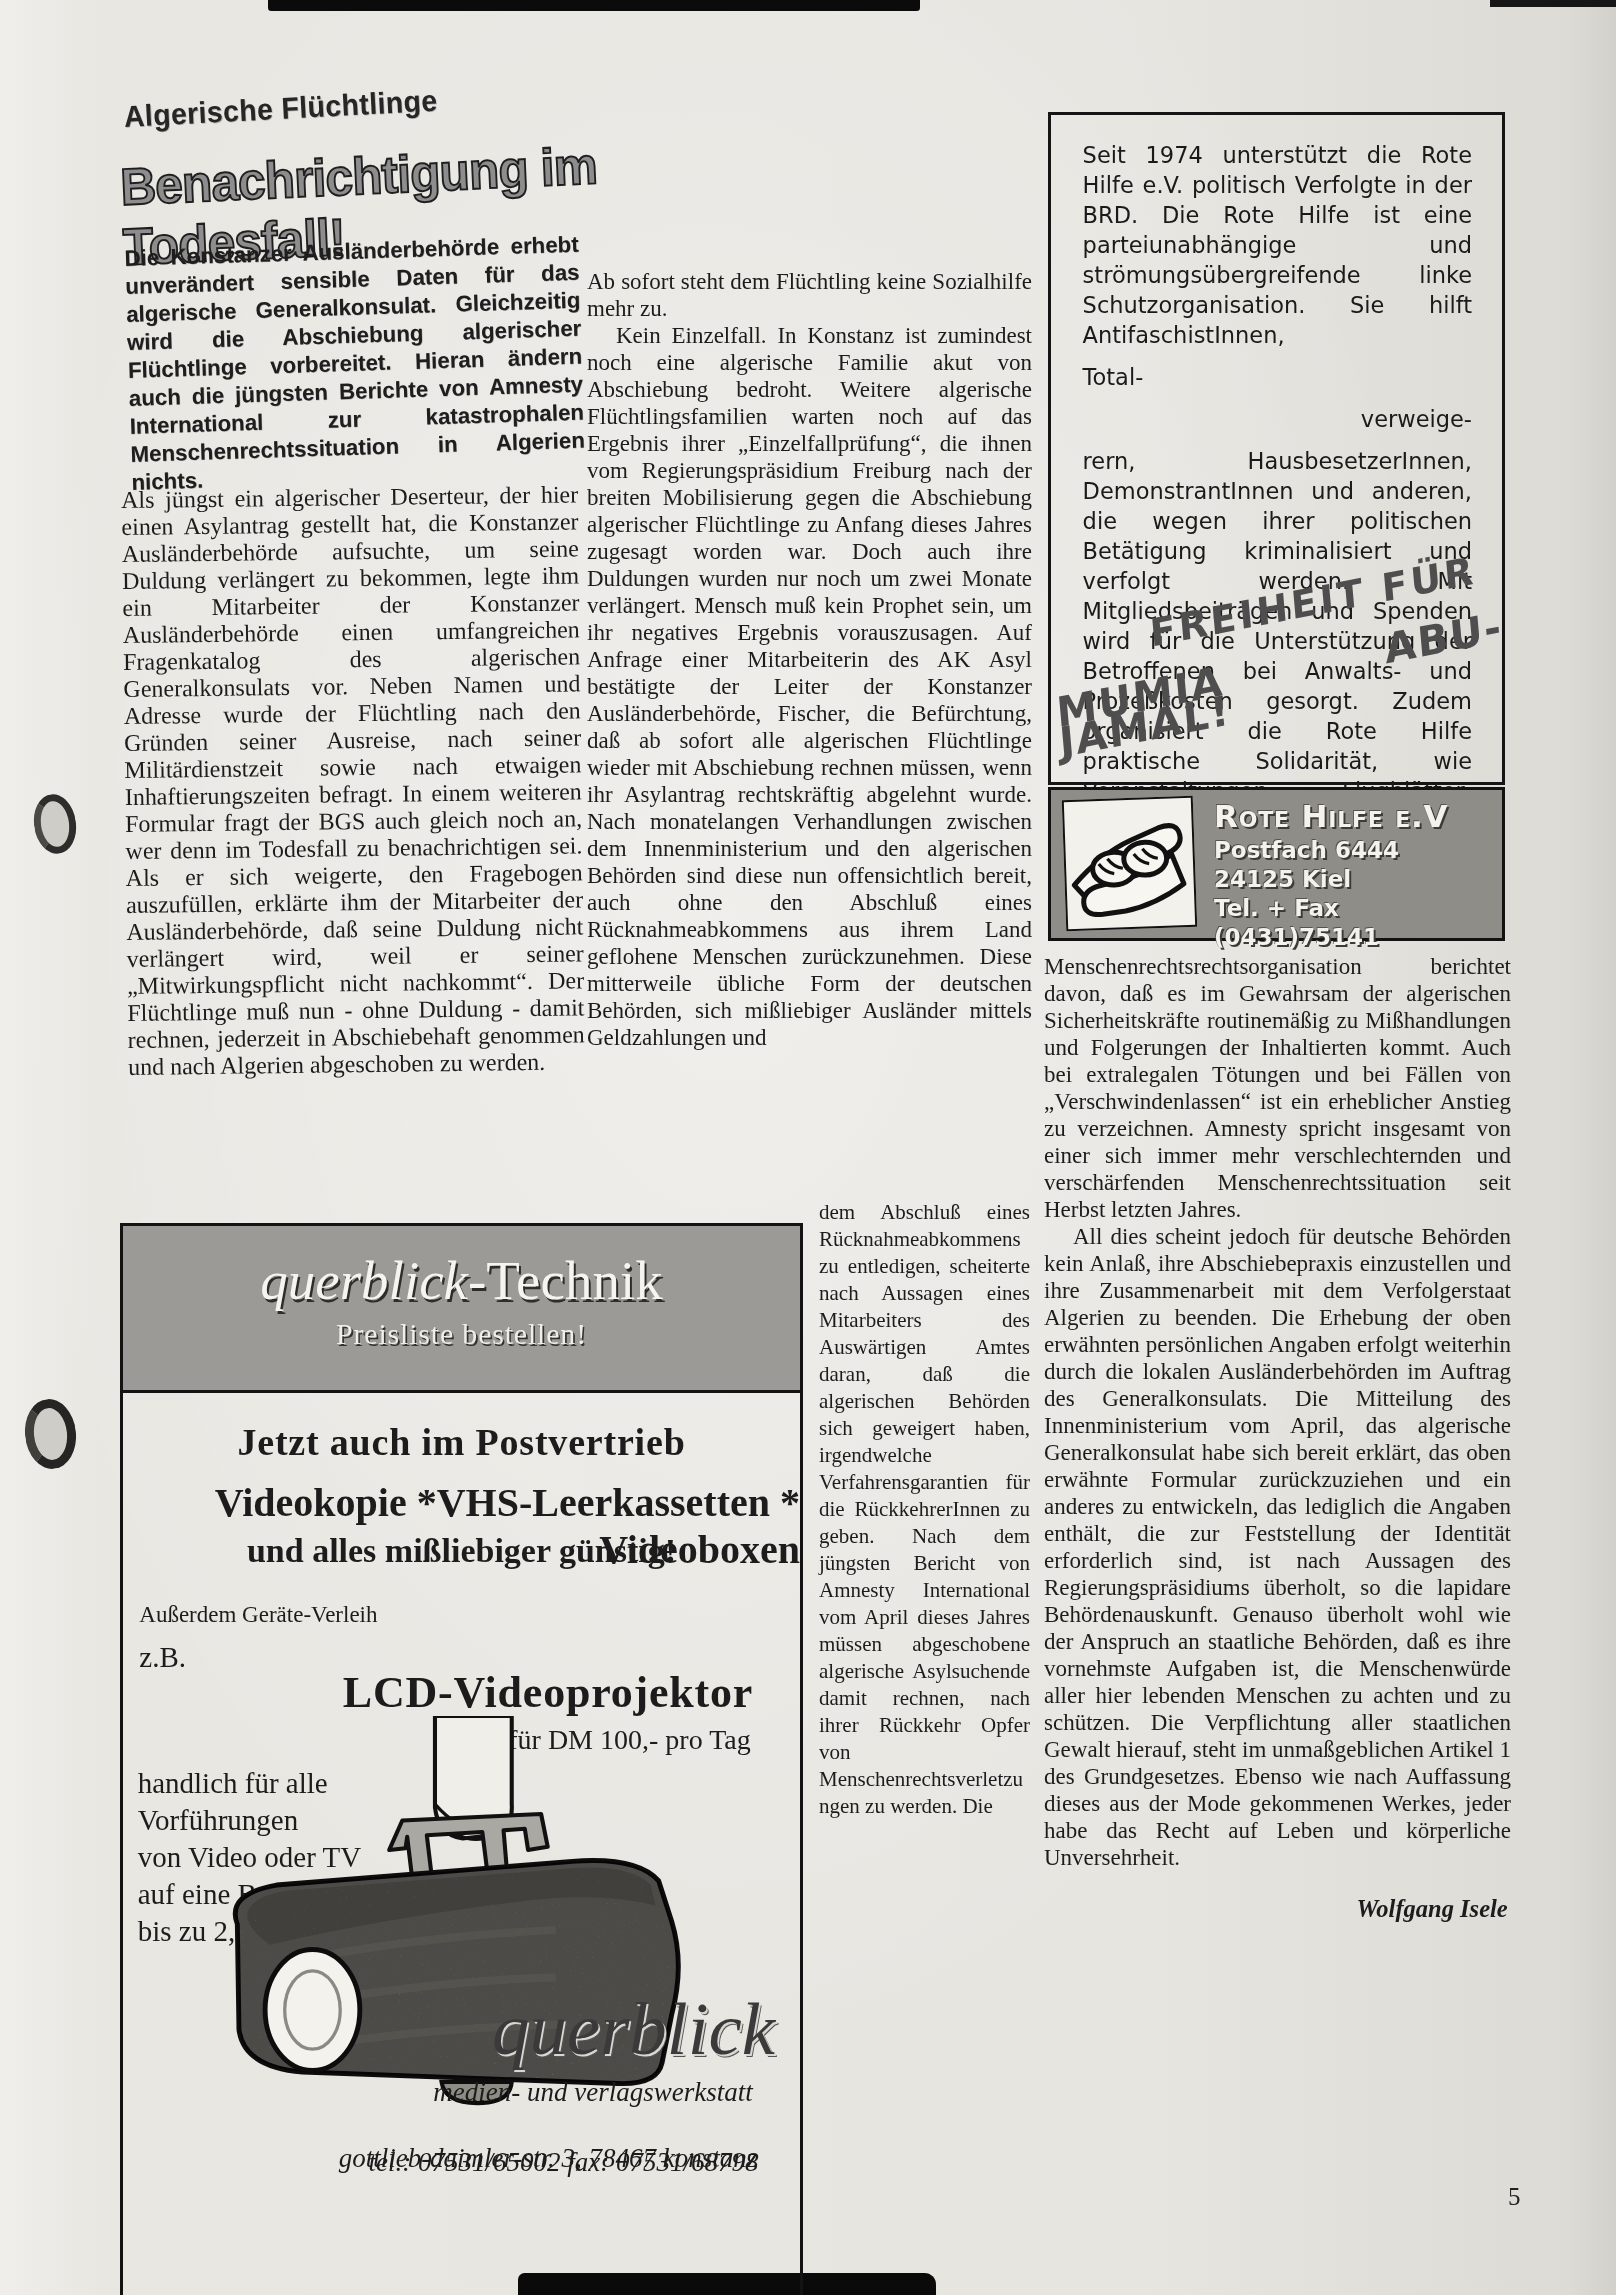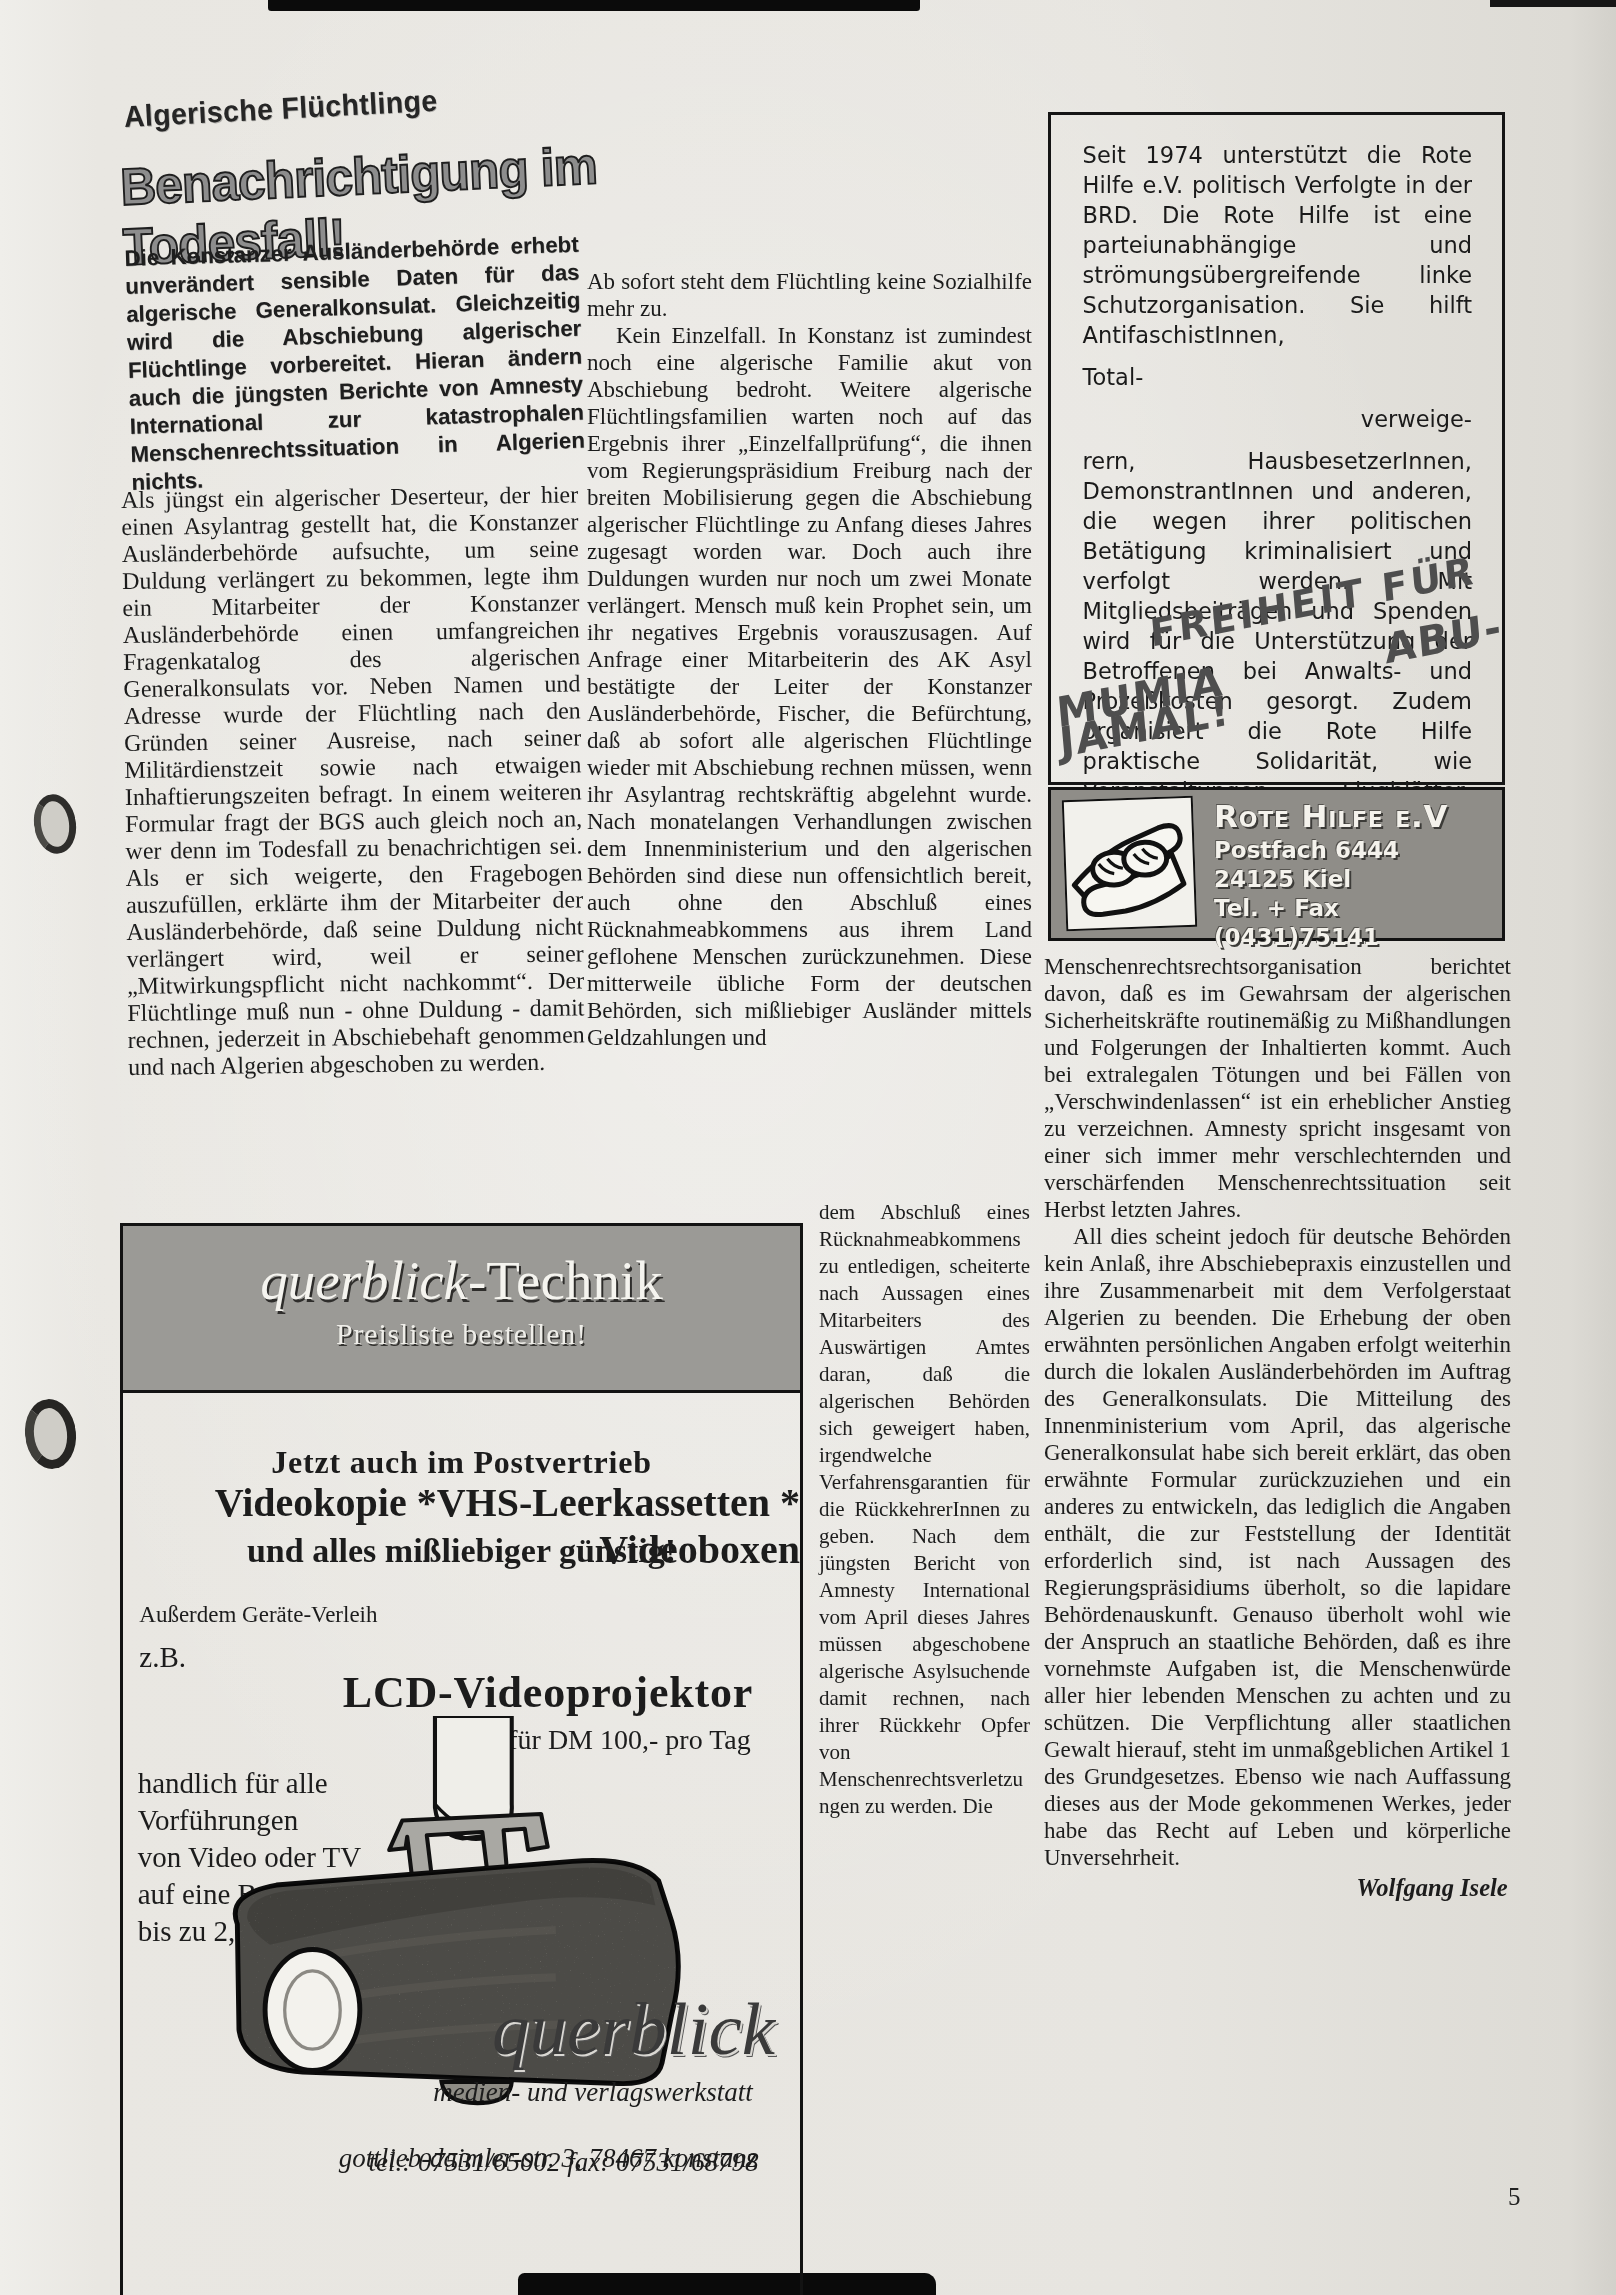--- a/index.html
+++ b/index.html
@@ -45,21 +45,21 @@
   
   .bodytxt{font-size:24px;line-height:27px;text-align:justify;hyphens:auto;-webkit-hyphens:auto;}
   .col1{position:absolute;left:121px;top:487px;width:457px;transform:rotate(-.7deg);transform-origin:left top;}
   .col2{position:absolute;left:587px;top:268px;width:445px;font-size:23px;}
   .col2 p{margin:0;}
   .col2 p+p{text-indent:29px;}
   .colnarrow{position:absolute;left:819px;top:1199px;width:211px;font-size:21px;line-height:27px;overflow-wrap:break-word;}
   .col3{position:absolute;left:1044px;top:953px;width:467px;font-size:23px;line-height:27px;}
   .col3 p{margin:0;}
   .col3 p+p{text-indent:29px;}
-  .byline{margin-top:3px;text-align:right;font-style:italic;font-weight:bold;font-size:24.5px;padding-right:3.3px;}
+  .byline{margin-top:24px;text-align:right;font-style:italic;font-weight:bold;font-size:24.5px;padding-right:3.3px;}
   .pagenum{position:absolute;left:1508px;top:2183px;font-size:25px;color:#222;}
   
   .rh-box{
     position:absolute;left:1048px;top:112px;width:457px;height:673px;
     border:3.3px solid #151515;box-sizing:border-box;
     padding:13px 18px 0 19.6px;
     font-family:"DejaVu Sans",sans-serif;font-size:22.5px;line-height:30px;
     color:#1a1a1a;text-align:justify;
   }
   .rh-box p{margin:12px;}
@@ -87,21 +87,21 @@
   }
   .ad-header{
     position:absolute;left:0;top:0;width:100%;height:167px;background:#9b9a96;
     border-bottom:3.3px solid #131313;box-sizing:border-box;text-align:center;
   }
   .ad-brandline{margin-top:23px;font-size:55px;color:#f5f4ef;
     text-shadow:2px 2.5px 0 #2e2d2b;}
   .ad-brand{font-style:italic;font-family:"Liberation Serif",serif;}
   .ad-brand-suffix{font-family:"Liberation Serif",serif;}
   .ad-sub{margin-top:4.9px;font-size:30px;color:#efeee9;text-shadow:1.6px 1.6px 0 #33322f;letter-spacing:0.8px;}
-  .ad-line1{position:absolute;left:0;top:194px;width:100%;text-align:center;font-size:32px;font-weight:600;letter-spacing:0.8px;margin-top:24px;}
+  .ad-line1{position:absolute;left:0;top:194px;width:100%;text-align:center;font-size:38px;font-weight:600;letter-spacing:0.8px;}
   .ad-line2{position:absolute;left:0;top:253px;width:100%;text-align:right;font-size:40px;font-weight:bold;}
   .ad-line3{position:absolute;left:0;top:306px;width:100%;text-align:center;font-size:34px;font-weight:bold;}
   .ad-line4{position:absolute;left:16.3px;top:376px;font-size:23px;}
   .ad-line5{position:absolute;left:16.3px;top:415px;font-size:29px;}
   .ad-product{position:absolute;left:180px;top:441px;width:490px;text-align:center;font-size:44px;font-weight:600;letter-spacing:0.8px;}
   .ad-price{position:absolute;left:343px;top:498px;width:327px;text-align:center;font-size:28px;}
   .ad-desc{position:absolute;left:14.7px;top:539px;width:270px;font-size:29px;line-height:37px;}
   .ad-img{position:absolute;left:49px;top:490px;width:539px;height:392px;}
   .ad-logo{position:absolute;left:343px;top:760px;width:335px;text-align:center;
     font-size:75px;font-style:italic;font-family:"Liberation Serif",serif;color:#3a3a3a;

